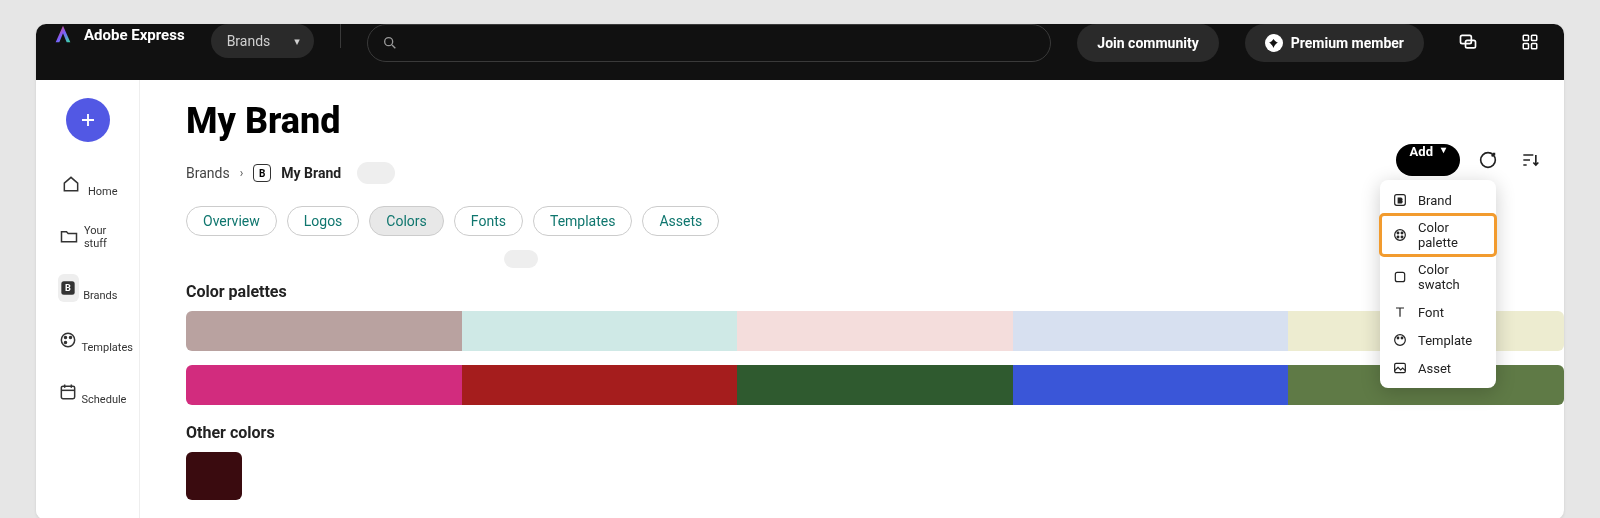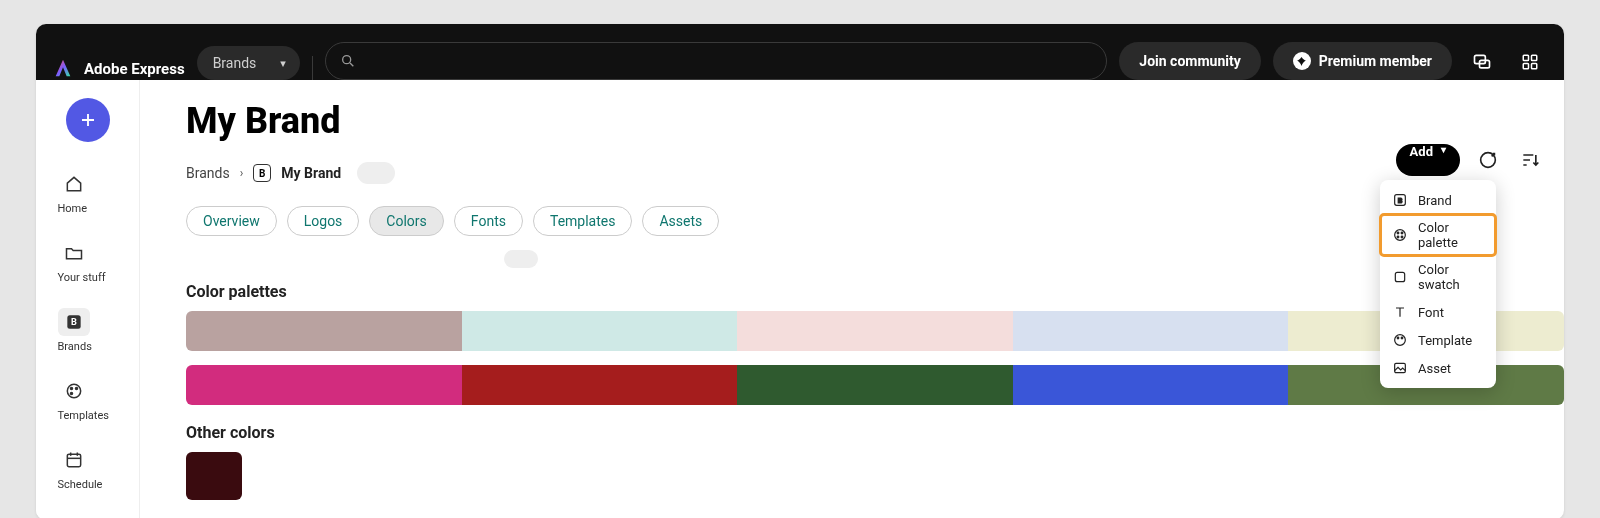--- a/index.html
+++ b/index.html
@@ -1,40 +1,40 @@
 <!DOCTYPE html>
 <html><head>
 <meta charset="utf-8">
 <style>
   * { box-sizing: border-box; margin: 0; padding: 0; font-family: -apple-system, BlinkMacSystemFont, "Segoe UI", Roboto, sans-serif; }
   body { background: #e6e6e6; padding: 24px 36px; }
   .app-window { background: #fff; border-radius: 10px; overflow: hidden; box-shadow: 0 1px 3px rgba(0,0,0,.1); position: relative; }
 
   
-  .topbar { background: #111; display:flex; align-items:flex-end; height:56px; padding:0 16px; gap:12px; }
+  .topbar { background: #111; display:flex; align-items:flex-start; height:56px; padding:0 16px; gap:26px; }
   .logo-wrap { display:flex; align-items:center; gap:10px; }
   .adobe-logo { width:22px; height:22px; }
   .product-name { color:#fff; font-weight:700; font-size:15px; }
   .select-brands { background:#2a2a2a; color:#d0d0d0; border:none; border-radius:18px; height:34px; padding:0 14px 0 16px; display:flex; align-items:center; gap:24px; font-size:14px; cursor:pointer; }
   .select-brands .chev { font-size:11px; }
   .divider-v { width:1px; height:24px; background:#3a3a3a; }
   .search-wrap { flex:1; display:flex; align-items:center; background:transparent; border:1px solid #3a3a3a; border-radius:22px; height:38px; padding:0 14px; gap:10px; }
   .search-wrap input { background:transparent; border:none; outline:none; color:#ddd; font-size:14px; flex:1; }
   .search-icon { width:16px; height:16px; }
   .pill-btn { border-radius:20px; height:38px; padding:18px 20px; display:flex; align-items:center; font-weight:700; font-size:14px; cursor:pointer; border:none; gap:8px; }
   .join-btn { background:#2a2a2a; color:#fff; }
   .premium-btn { background:#2a2a2a; color:#fff; }
   .premium-icon { width:18px; height:18px; background:#fff; border-radius:50%; display:flex; align-items:center; justify-content:center; }
   .icon-btn { width:36px; height:36px; display:flex; align-items:center; justify-content:center; cursor:pointer; }
 
   
   .body-row { display:flex; }
   .sidebar { width:104px; background:#fff; border-right:1px solid #eee; display:flex; flex-direction:column; align-items:center; padding-top:18px; gap:8px; }
   .fab { width:44px; height:44px; border-radius:50%; background:#5258e4; display:flex; align-items:center; justify-content:center; color:#fff; font-size:22px; margin-bottom:12px; cursor:pointer; }
-  .side-item { display:flex; flex-direction:column; align-items:flex-start; gap:4px; padding:8px 6px; border-radius:8px; cursor:pointer; width:72px; }
+  .side-item { display:flex; align-items:flex-end; gap:4px; padding:8px 6px; border-radius:8px; cursor:pointer; width:72px; }
   .side-item.active .side-icon-wrap { background:#eee; border-radius:6px; }
   .side-icon-wrap { width:32px; height:28px; display:flex; align-items:center; justify-content:center; }
   .side-label { font-size:11px; color:#333; }
   .page-title { font-size:36px; font-weight:800; padding-left:0; margin-left:0; }
 
   
   .main-content { flex:1; padding:20px 0 20px 0; position:relative; }
 
   .breadcrumb-row { display:flex; align-items:center; gap:10px; margin-top:20px; padding-left:0; }
   .bc-link { font-size:14px; color:#444; }

